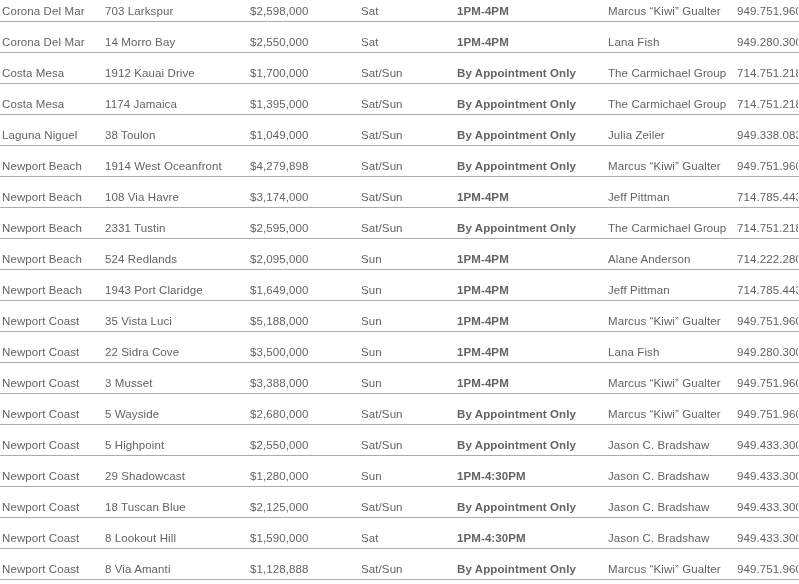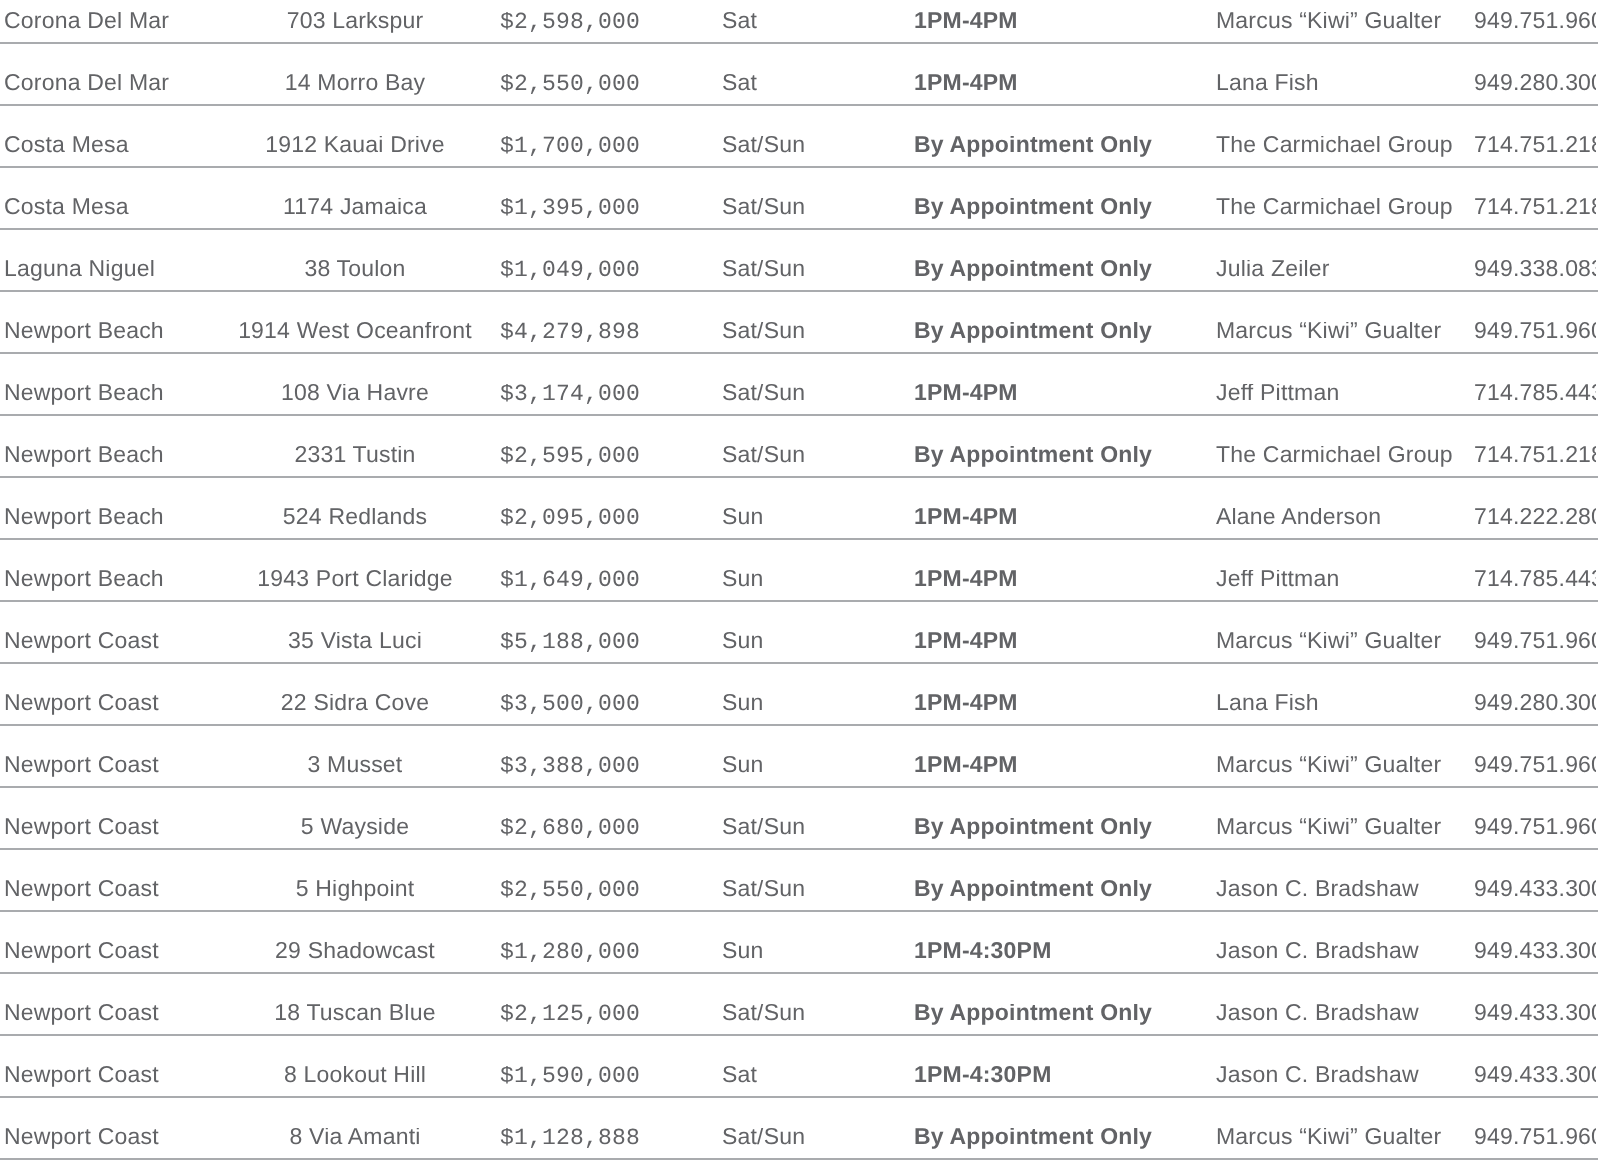--- a/index.html
+++ b/index.html
@@ -35,22 +35,22 @@
     padding: 0 1px 4px 2px;
     border-bottom: 1px solid var(--divider-color);
     font-size: 11.5px;
     line-height: 1;
     color: var(--text-color);
     letter-spacing: 0.1px;
     white-space: nowrap;
   }
   .cell { overflow: hidden; }
   .c-city    { width: 103px; }
-  .c-address { width: 145px; text-align: center; }
-  .c-price   { width: 111px; font-family: Liberation Mono, monospace; }
+  .c-address { width: 145px; }
+  .c-price   { width: 111px; }
   .c-days    { width: 96px;  }
   .c-time    { width: 151px; font-weight: bold; }
   .c-agent   { width: 129px; }
   .c-phone   { flex: 1; text-align: right; }
 </style>
 </head>
 <body>
 
 <div class="viewport">
   <div class="listing-table">

